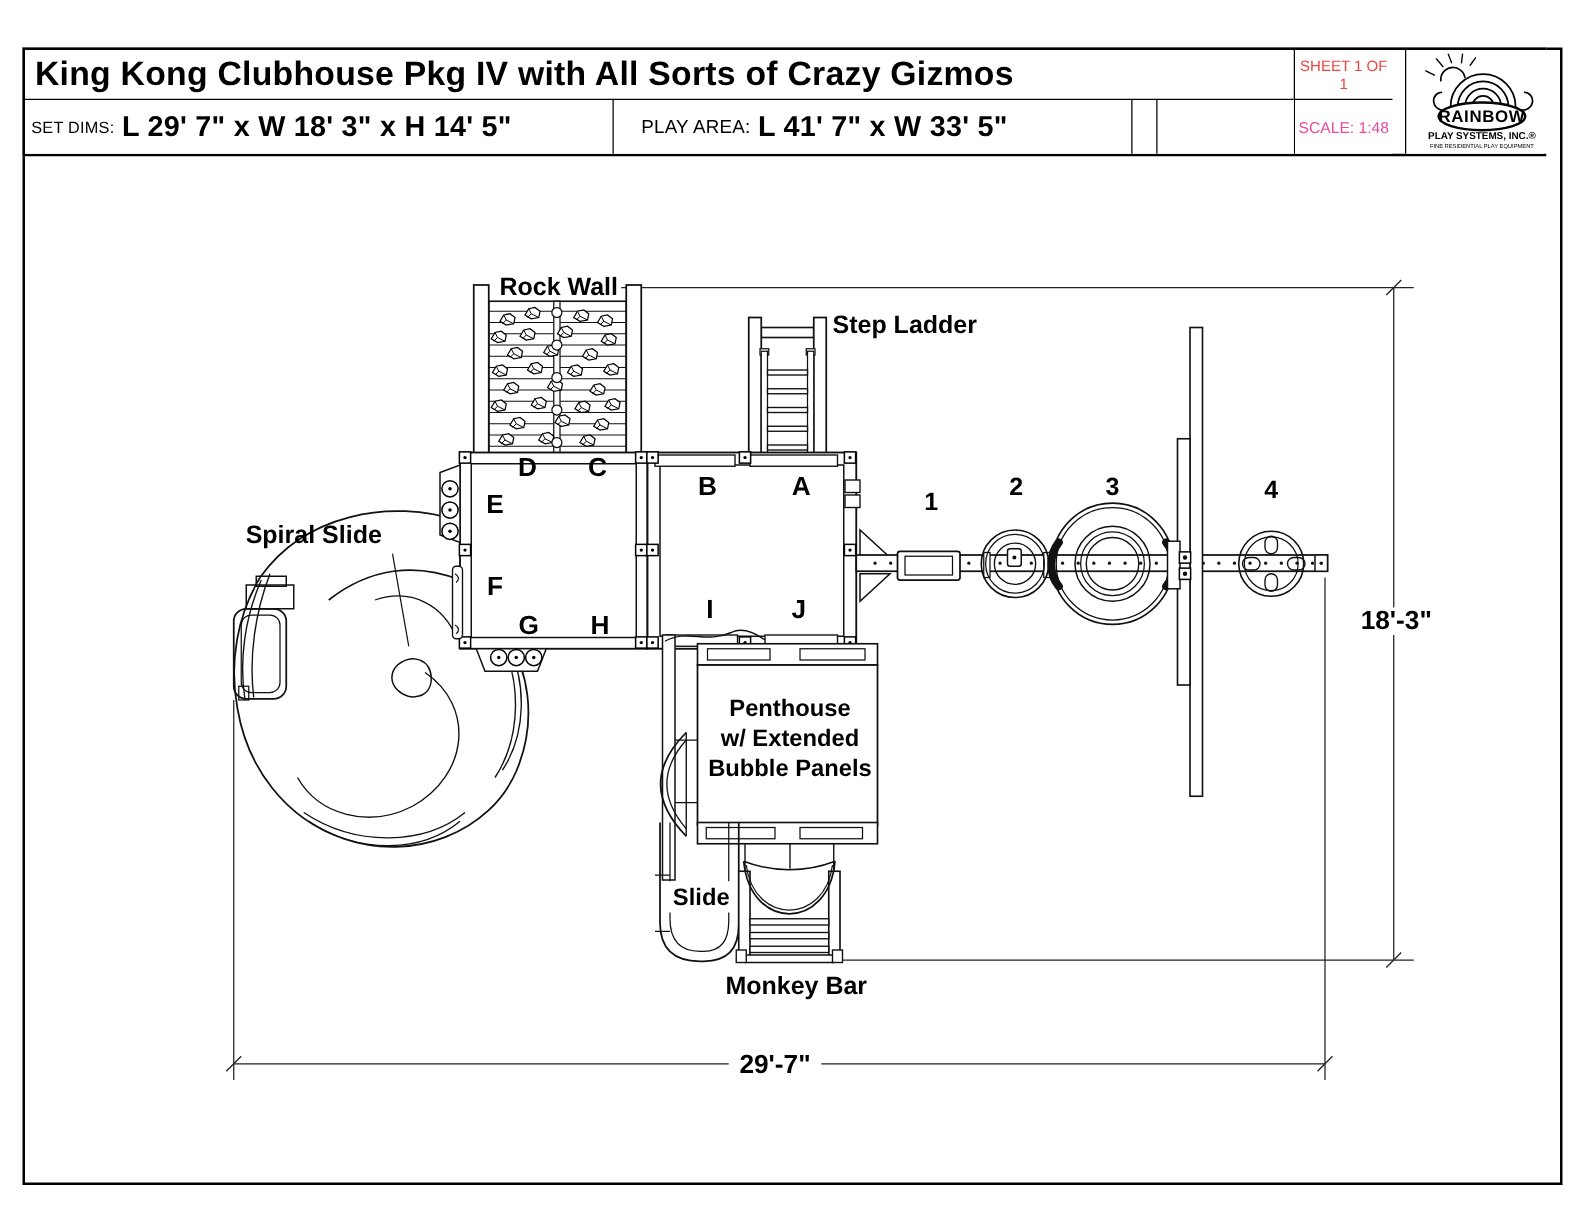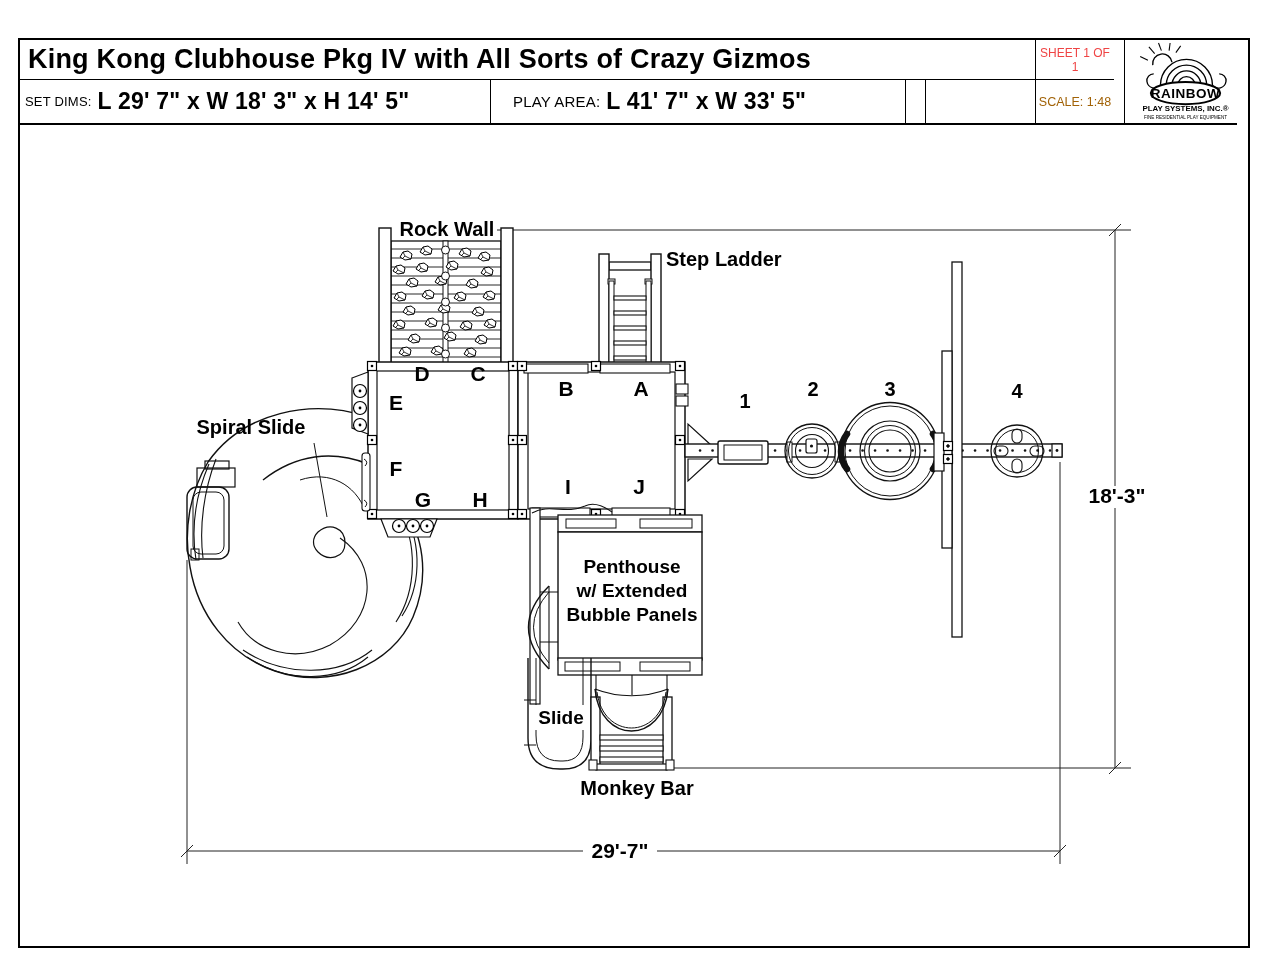--- a/index.html
+++ b/index.html
@@ -7,21 +7,21 @@
         font-family:"Liberation Sans",sans-serif;color:#000;overflow:hidden;}
   *{box-sizing:border-box;}
   .frame{position:absolute;left:18px;top:38px;width:1232px;height:910px;border:2px solid #000;}
   .titlebar{position:absolute;left:18px;top:38px;width:1219px;height:87px;border:2px solid #000;background:#fff;}
   .cell{position:absolute;display:flex;align-items:center;background:#fff;}
   .c-title{left:0;top:0;width:1015px;height:40px;border-bottom:1.5px solid #000;padding-left:8px;
            font-weight:bold;font-size:27px;letter-spacing:.2px;white-space:nowrap;}
   .c-sheet{left:1015px;top:0;width:79px;height:40px;border-left:1.5px solid #000;border-bottom:1.5px solid #000;
            justify-content:center;font-size:12px;color:#ef4444;text-align:center;}
   .c-scale{left:1015px;top:40px;width:79px;height:43px;border-left:1.5px solid #000;
-           justify-content:center;font-size:12.5px;color:#a16207;}
+           justify-content:center;font-size:12.5px;color:#ec4899;}
   .c-setdims{left:0;top:40px;width:470px;height:43px;padding-left:5px;white-space:nowrap;}
   .c-playarea{left:470px;top:40px;width:415px;height:43px;border-left:1.5px solid #000;padding-left:22px;white-space:nowrap;}
   .c-sliver{left:885px;top:40px;width:20px;height:43px;border-left:1.5px solid #000;}
   .c-empty{left:905px;top:40px;width:110px;height:43px;border-left:1.5px solid #000;}
   .c-logo{left:1104px;top:0;width:121px;height:83px;border-left:1.5px solid #000;justify-content:center;}
   .dimlabel{font-size:13px;letter-spacing:.2px;margin-right:6px;}
   .dimvalue{font-weight:bold;font-size:23px;letter-spacing:.2px;}
   .drawing{position:absolute;left:0;top:0;width:1268px;height:965px;}
   .drawing text{font-family:"Liberation Sans",sans-serif;font-weight:bold;fill:#000;}
   .lbl{font-size:20px;}

